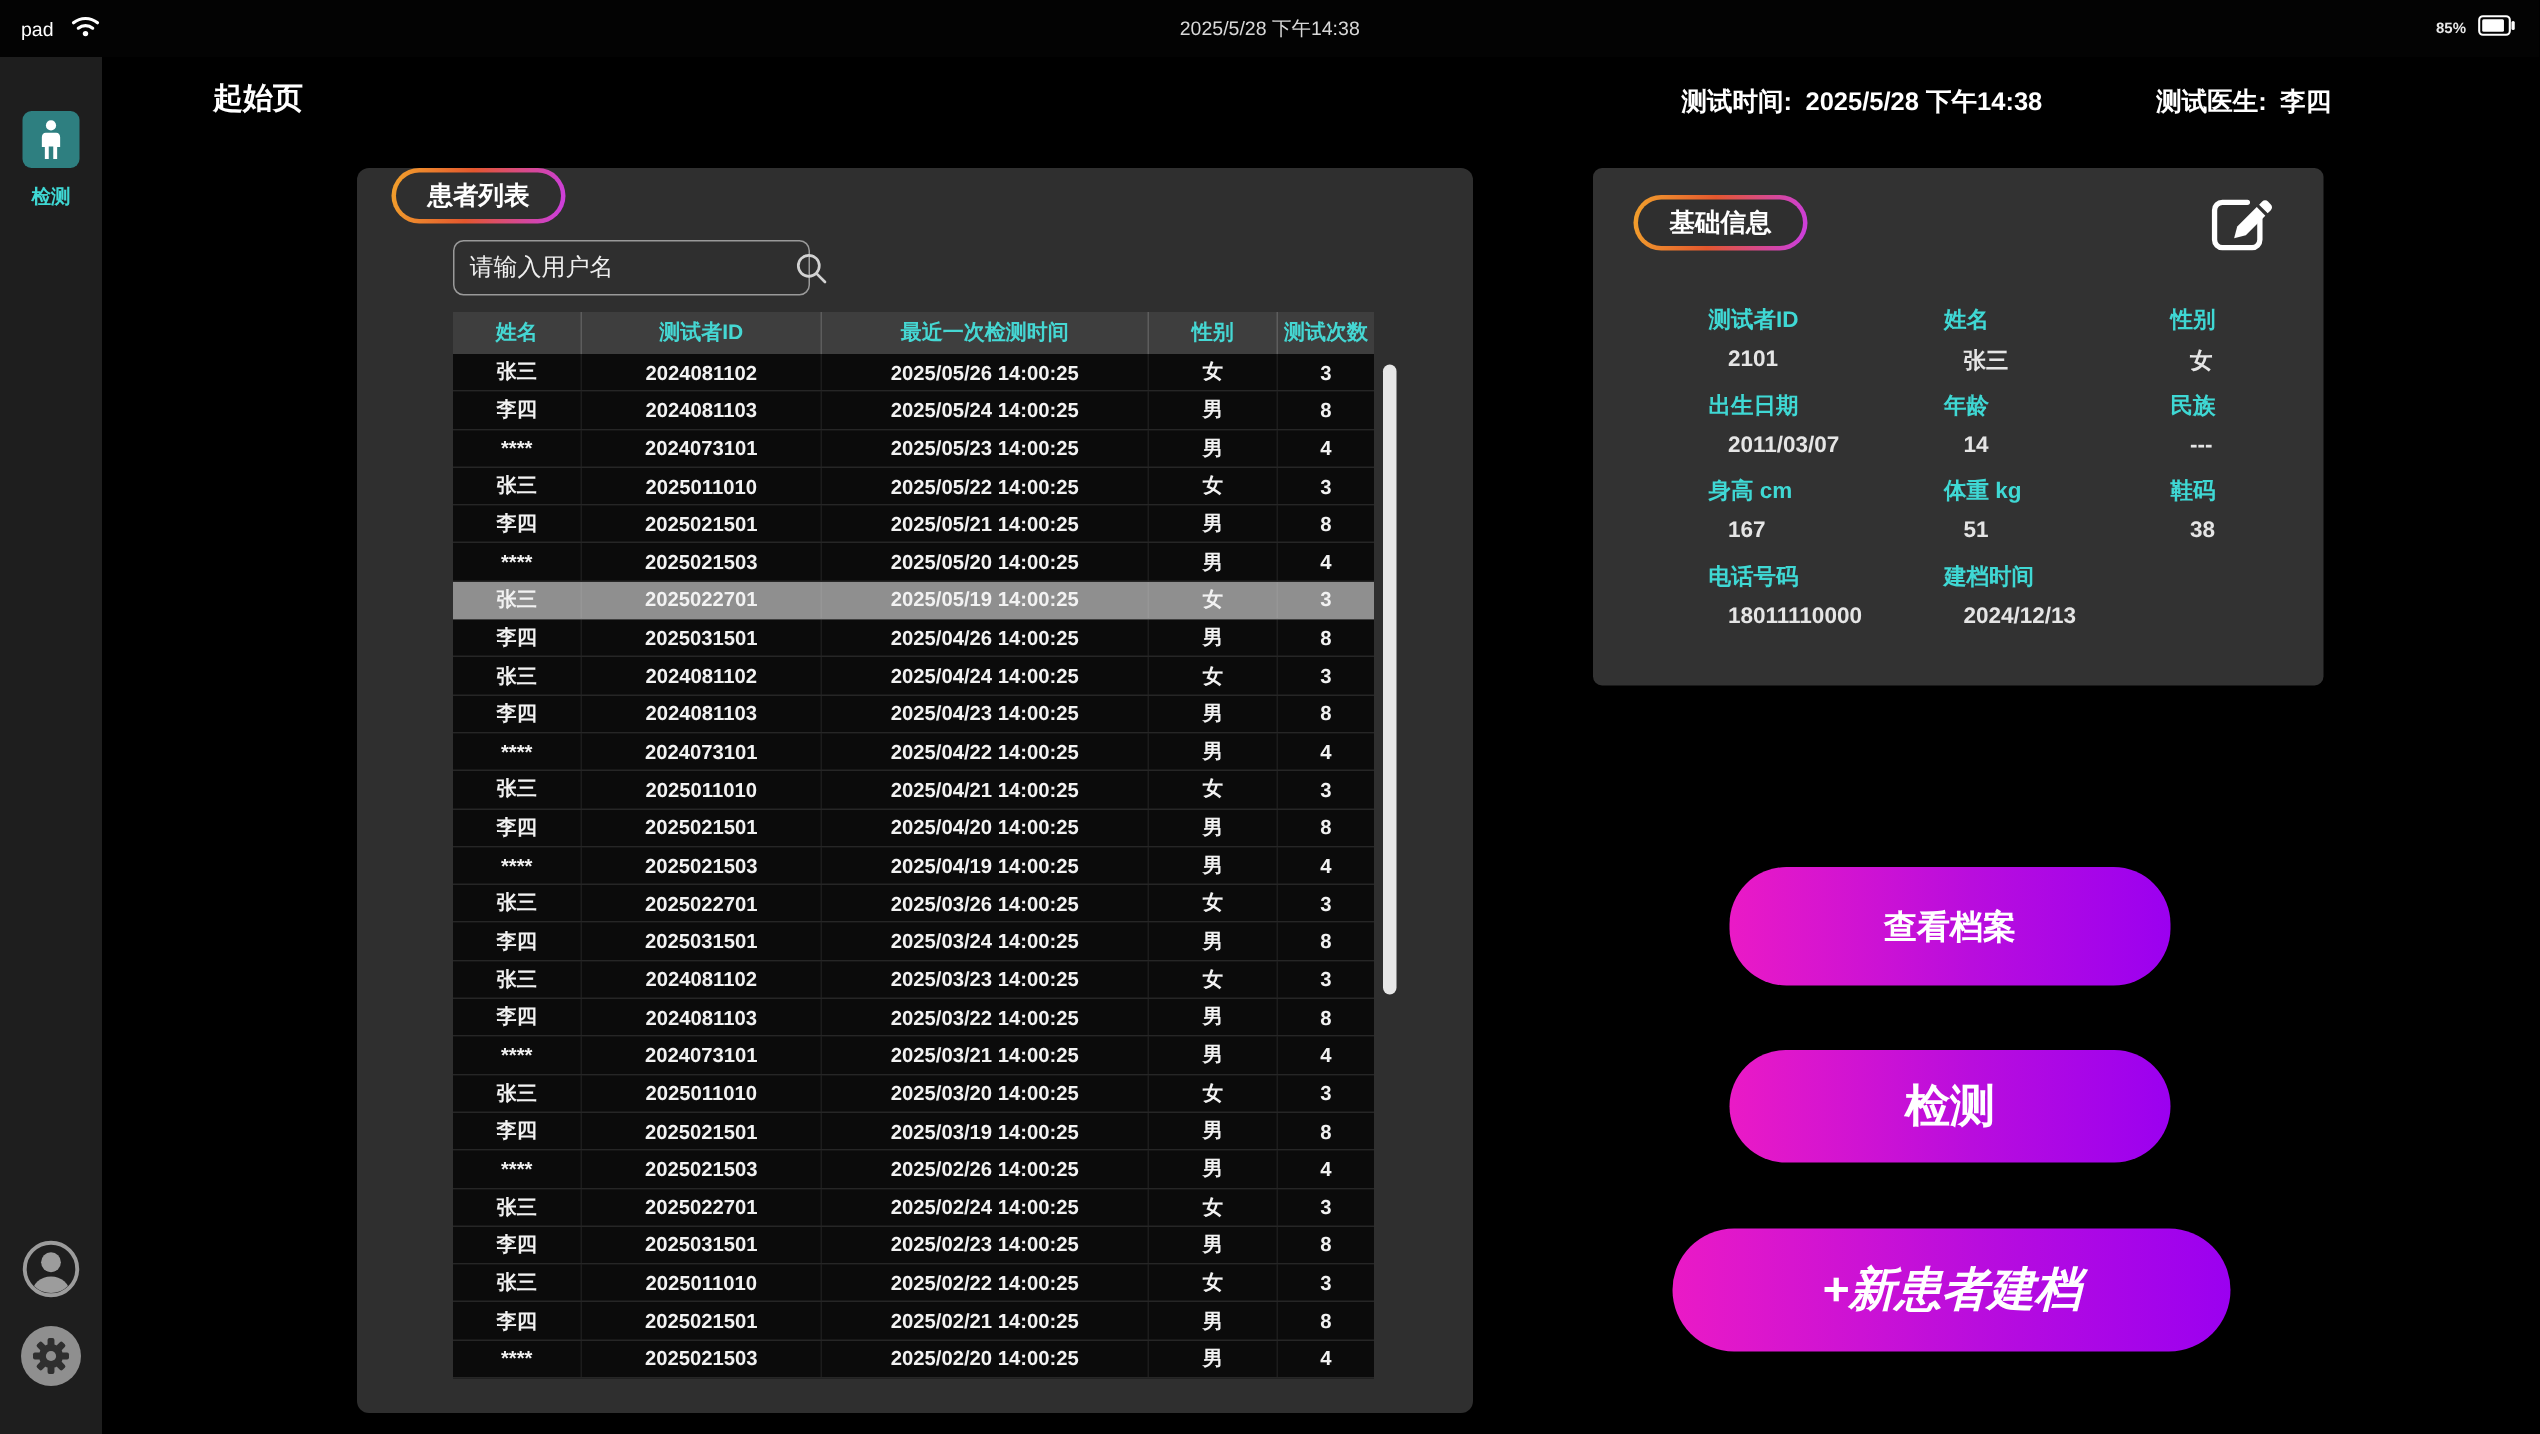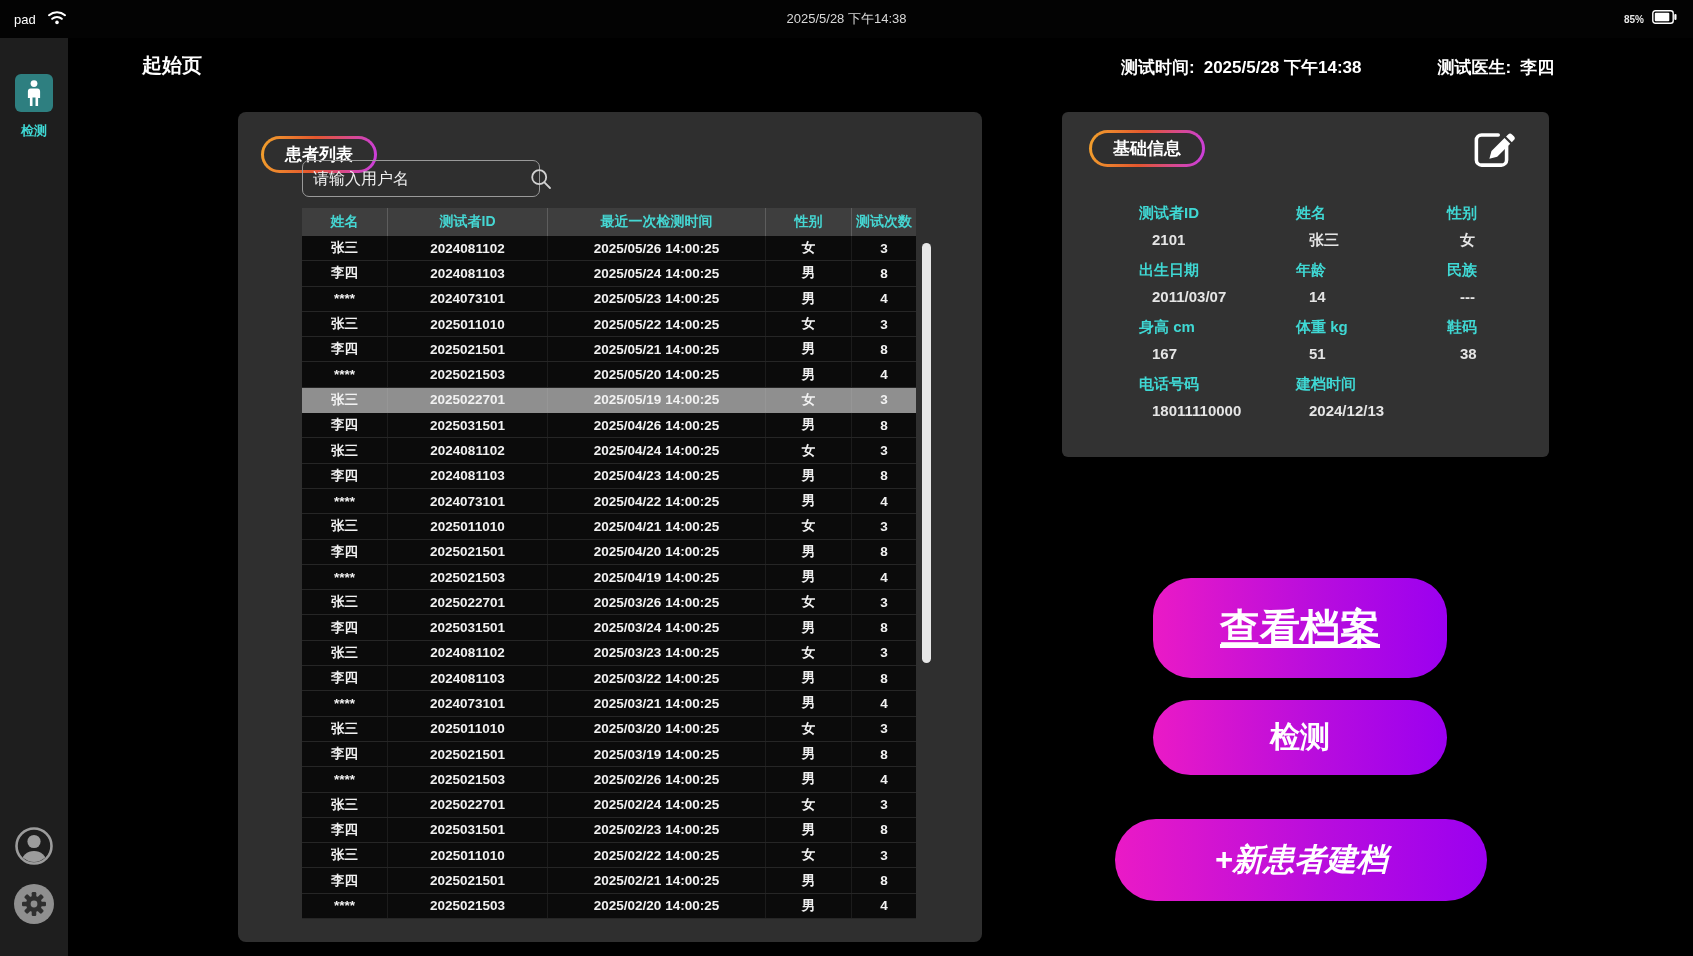--- a/index.html
+++ b/index.html
@@ -27,21 +27,21 @@
   .page-title { position:absolute; left:105px; top:52px; color:#fff; font-size:20px; font-weight:bold;margin-left:37px; }
   .session-info { position:absolute; left:1121px; top:56px; display:flex; gap:76px; color:#fff; font-size:17px; font-weight:bold; white-space:nowrap; }
   .session-info .grp { display:flex; gap:9px; }
 
   
   .badge-outer { display:inline-block; padding:3px; border-radius:20px; background:linear-gradient(100deg,#f2a22c 0%,#e4572e 45%,#cb3de4 100%); }
   .badge-inner { background:#2f2f2f; border-radius:17px; padding:4px 21px; color:#fff; font-size:17px; font-weight:bold; white-space:nowrap; }
 
   
   .patient-panel { position:absolute; left:238px; top:112px; width:744px; height:830px; background:#2f2f2f; border-radius:8px; }
-  .patient-badge { position:absolute; left:23px; top:24px;text-align:right; }
+  .patient-badge { position:absolute; left:23px; top:0;text-align:right; }
   .search-box { position:absolute; left:64px; top:48px; width:238px; height:37px; border:1px solid #9a9a9a; border-radius:7px; display:flex; align-items:center; }
   .search-box input { flex:1; background:transparent; border:none; outline:none; color:#fff; font-size:16px; padding:0 10px; font-family:inherit; }
   .search-box input::placeholder { color:#efefef; opacity:1; }
   .search-icon-wrap { width:34px; display:flex; justify-content:center; }
 
   .ptable { position:absolute; left:64px; top:96px; width:614px; }
   .thead { display:flex; height:28px; background:#3e3e3e; }
   .th { display:flex; align-items:center; justify-content:center; color:#45d7d3; font-size:14px; font-weight:bold; border-right:1px solid #5d5d5d; }
   .th:last-child { border-right:none; }
   .tbody { display:flex; flex-direction:column; }
@@ -56,21 +56,21 @@
   .info-panel { position:absolute; left:1062px; top:112px; width:487px; height:345px; background:#323232; border-radius:6px; }
   .info-badge { position:absolute; left:27px; top:18px; }
   .edit-btn { position:absolute; right:32px; top:13px; width:50px; height:50px; background:none; border:none; cursor:pointer; padding:0; }
   .fields-grid { position:absolute; left:77px; top:92px; display:grid; grid-template-columns:157px 151px 80px; grid-auto-rows:57px; }
   .flabel { color:#3fd8d4; font-size:15px; font-weight:bold; white-space:nowrap; }
   .fvalue { margin-top:8px; padding-left:13px; color:#e5e5e5; font-size:15px; font-weight:bold; white-space:nowrap; }
 
   
   .gbtn { position:absolute; border:none; color:#fff; font-weight:bold; font-family:inherit; cursor:pointer;
           background:linear-gradient(90deg,#ea1ac6 0%,#b90ddd 55%,#9b00f0 100%); display:flex; align-items:center; justify-content:center; }
-  .btn-archive { left:1153px; top:578px; width:294px; height:100px; border-radius:38px; font-size:40px;text-decoration:underline; }
+  .btn-archive { left:1153px; top:578px; width:294px; height:79px; border-radius:38px; font-size:22px; }
   .btn-detect  { left:1153px; top:700px; width:294px; height:75px; border-radius:38px; font-size:30px; }
   .btn-new     { left:1115px; top:819px; width:372px; height:82px; border-radius:41px; font-size:31px;font-style:italic; }
 </style>
 </head>
 <body>
 
 <div class="screen">
 
   <div class="topbar">
     <div class="topbar-left">

